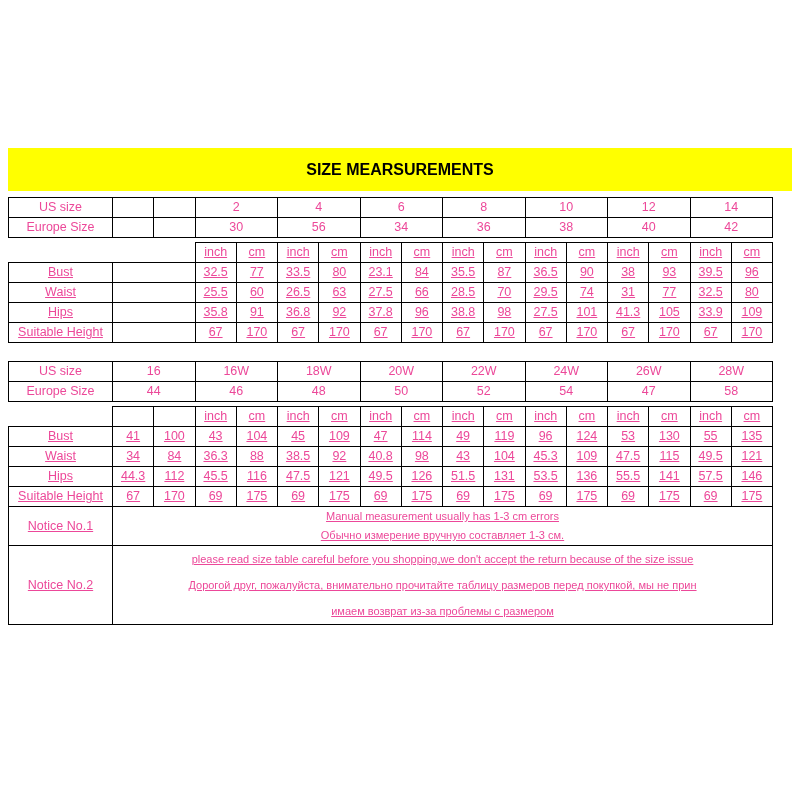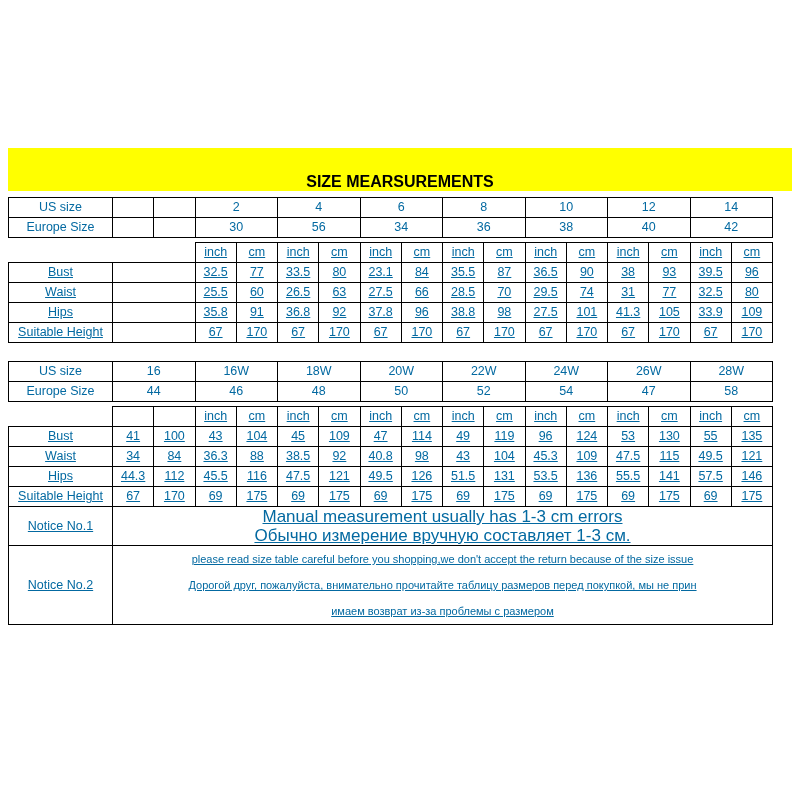--- a/index.html
+++ b/index.html
@@ -5,43 +5,43 @@
   * { box-sizing: border-box; }
   html, body { margin: 0; padding: 0; }
   body {
     width: 800px; height: 800px;
     background: #ffffff; color: #000000;
     font-family: "Liberation Sans", sans-serif;
   }
   .sheet { padding: 148px 8px 0 8px; }
   .banner {
     width: 784px; height: 43px;
-    display: flex; align-items: flex-end; justify-content: center;
+    display: flex; align-items: center; justify-content: center;
     font-weight: 700; font-size: 16px;
     background: #ffff00;
     margin-bottom: 6px;
   }
   table.grid {
     border-collapse: collapse;
     table-layout: fixed;
     width: 765px;
-    color: #0369a1;
+    color: #ec4899;
   }
   .mt4  { margin-top: 4px; text-decoration: underline; }
   .mt18 { margin-top: 18px; }
   col.c-label { width: 104px; }
   td {
     height: 19px; padding: 0;
     font-size: 12.5px; line-height: 19px;
     text-align: center; vertical-align: middle;
     white-space: nowrap; overflow: hidden;
   }
   td.b { border: 1px solid #000000; }
   td.sp { border: none; }
-  td.notice div { line-height: 19px; font-size: 17px; }
+  td.notice div { line-height: 19px; font-size: 11px; }
   td.n2 div { line-height: 26px; font-size: 11px; }
 </style>
 </head>
 <body>
 
 <div class="sheet">
 
   <div class="banner" style="background: rgb(255, 255, 0);">
     <span>SIZE MEARSUREMENTS</span>
   </div>

